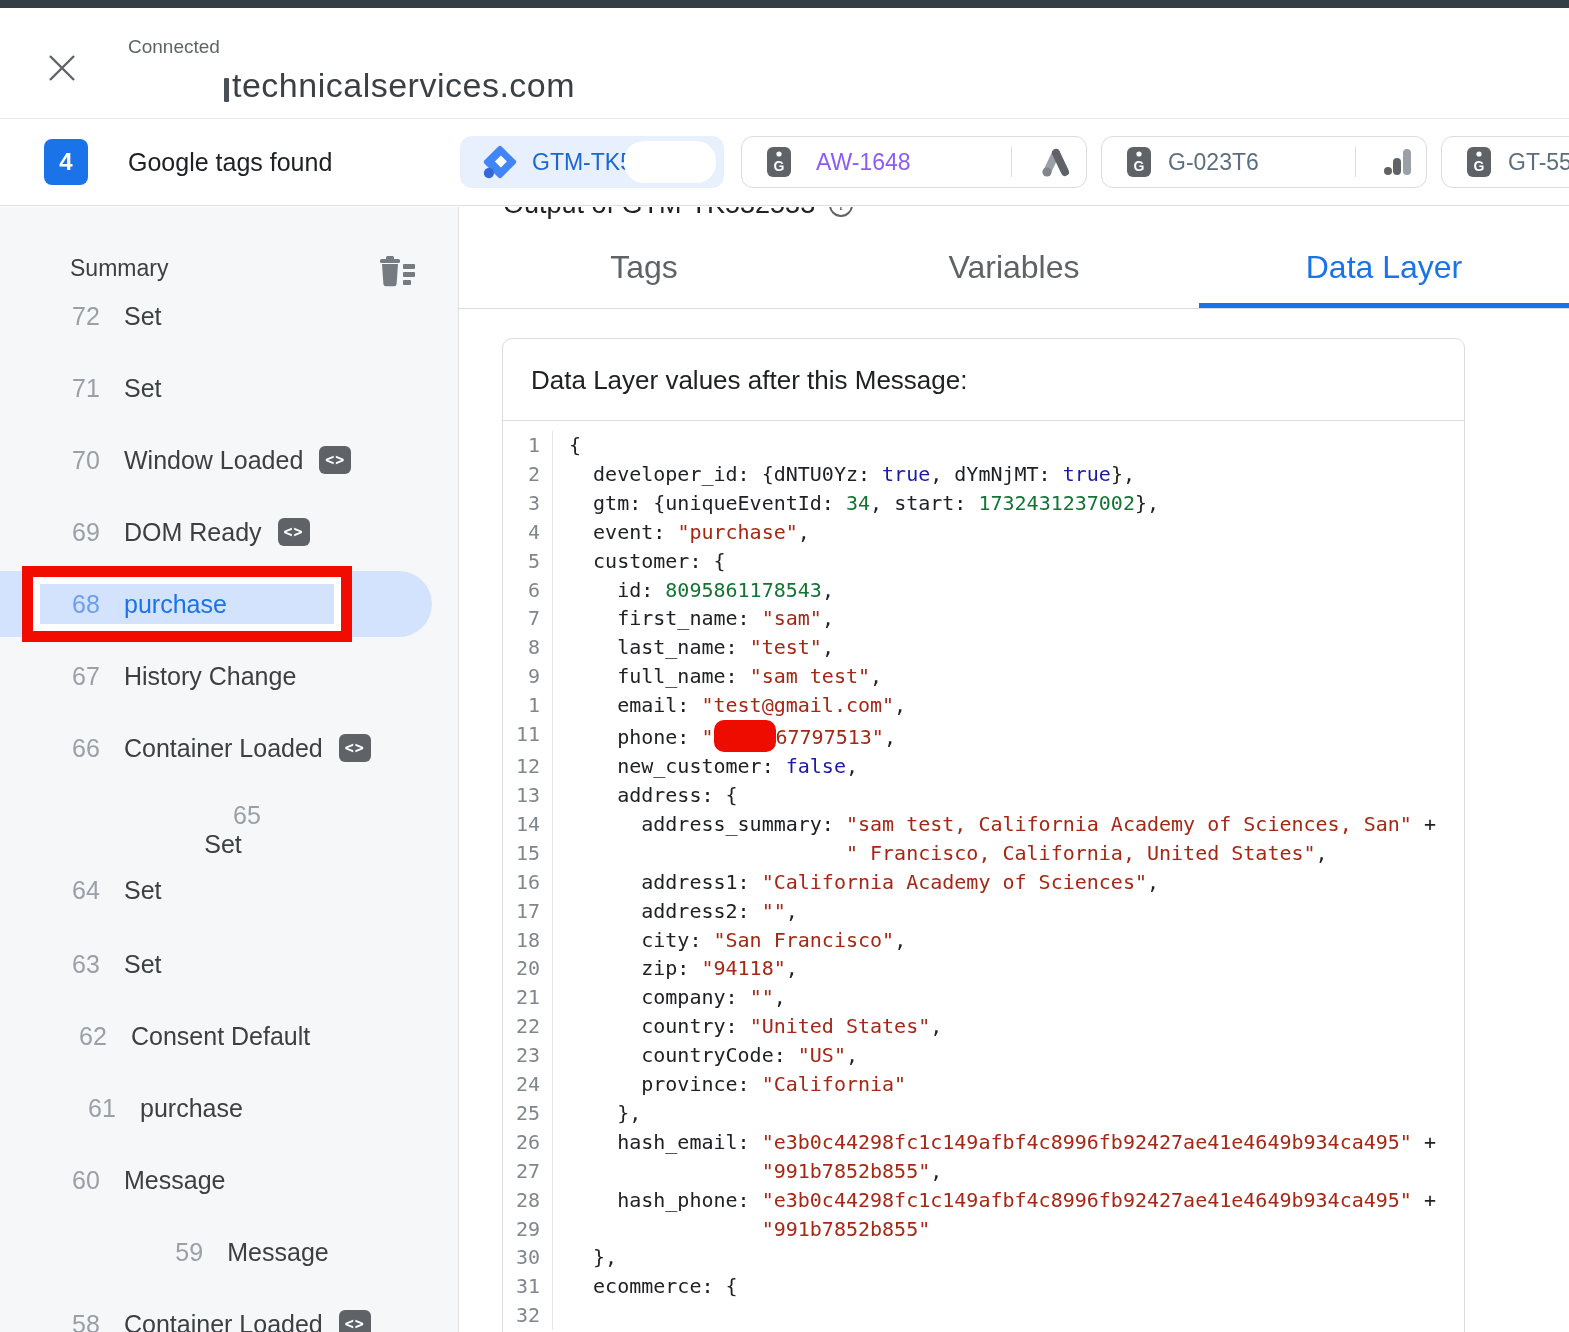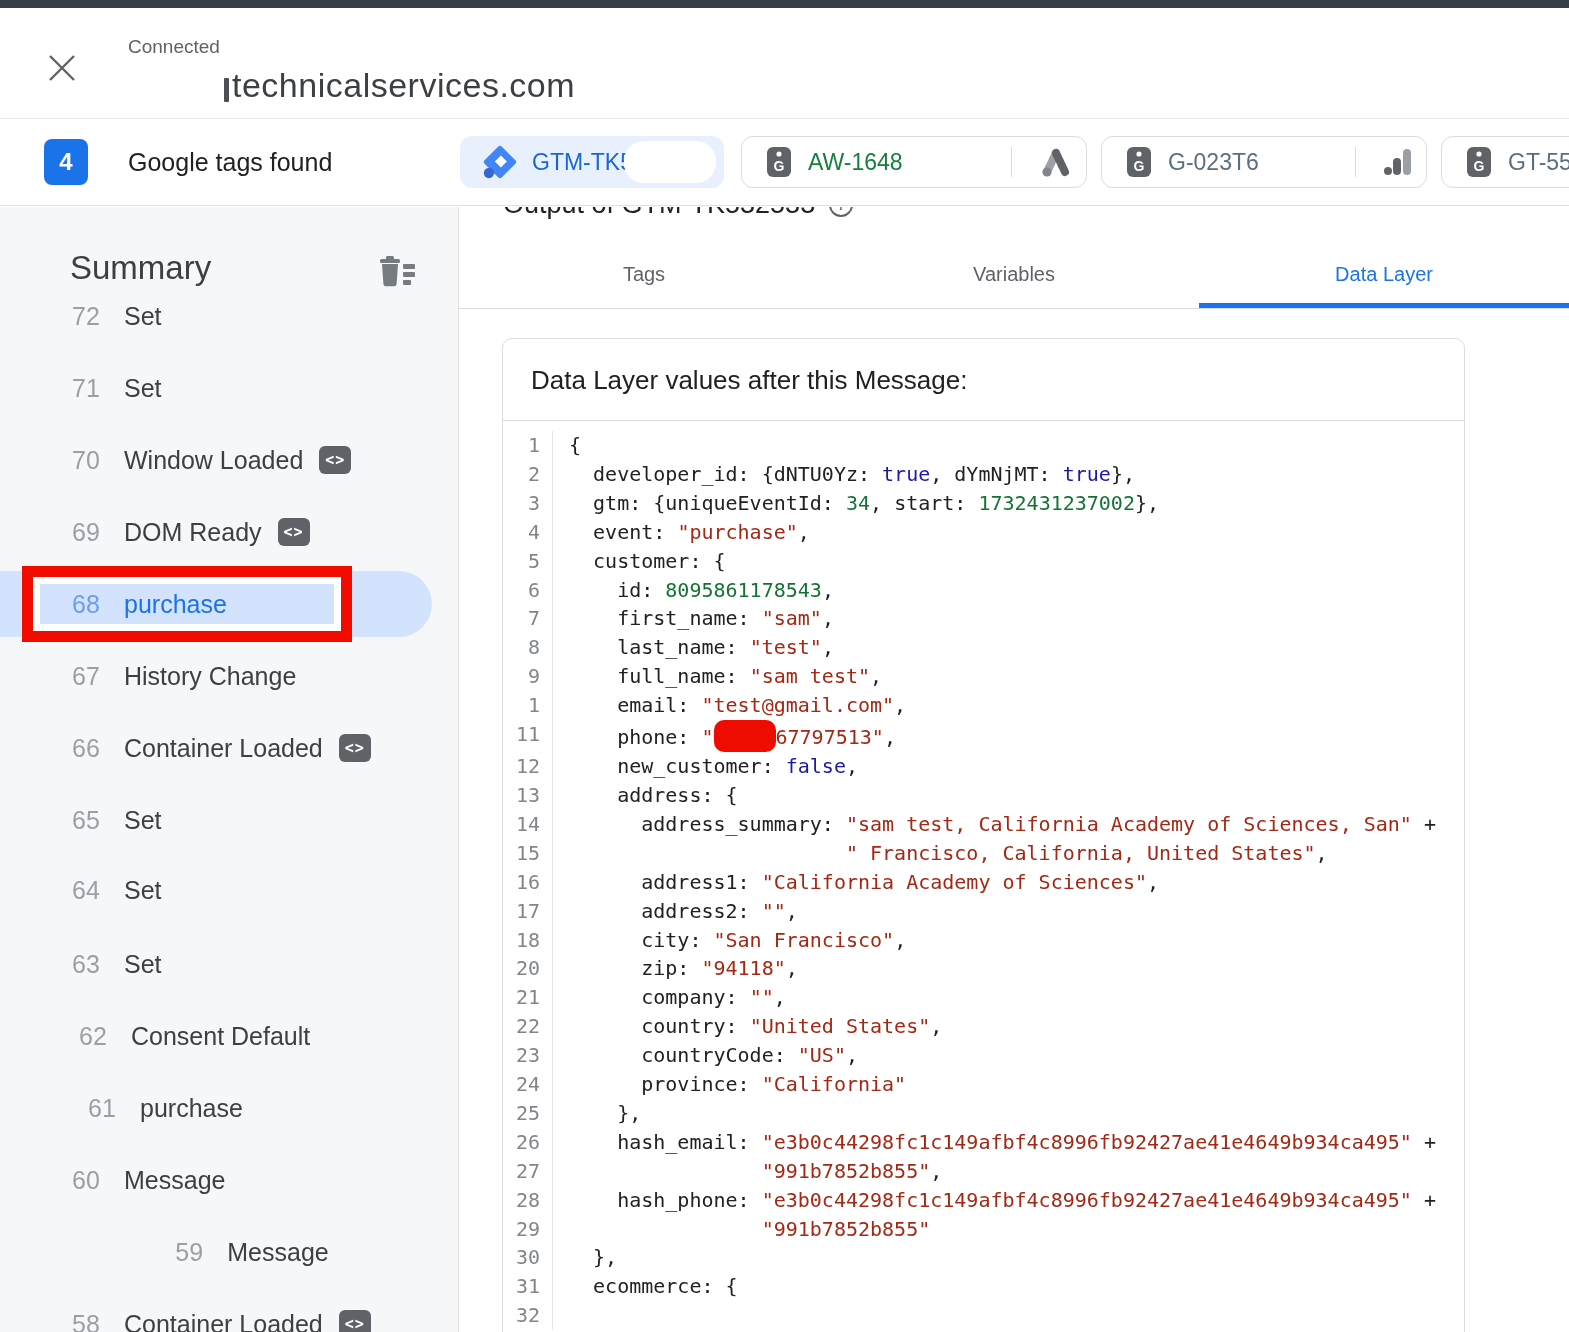--- a/index.html
+++ b/index.html
@@ -36,37 +36,37 @@
   #chip-gtm{left:460px;width:264px;padding-left:22px;gap:14px;}
   #chip-aw{left:741px;width:346px;padding:0 12px 0 22px;gap:14px;}
   #chip-ga{left:1101px;width:326px;padding:0 12px 0 22px;gap:14px;}
   #chip-gt{left:1441px;width:200px;padding-left:22px;gap:14px;}
   .chip .grow{flex:1;}
   
   .content{position:absolute;left:0;top:207px;width:1569px;height:1125px;display:flex;}
   
   .sidebar{position:relative;width:459px;height:100%;background:var(--sidebar-bg);border-right:1px solid #e0e0e0;overflow:hidden;}
   .side-head{position:absolute;left:0;top:0;width:100%;height:99px;}
-  .side-title{position:absolute;left:70px;top:42px;font-size:33px;font-weight:500;color:#3c4043;}
+  .side-title{position:absolute;left:70px;top:48px;font-size:23px;font-weight:500;color:#3c4043;}
   .trash-btn{position:absolute;left:374px;top:44px;width:44px;height:40px;border:none;background:transparent;cursor:pointer;}
   .event-list{position:absolute;left:0;top:99px;width:100%;height:1026px;overflow:hidden;}
   .side-item{position:absolute;left:0;width:432px;height:66px;display:flex;align-items:center;cursor:pointer;}
   .side-item .num{width:38px;margin-left:72px;font-size:25px;color:#9aa0a6;}
   .side-item .lbl{margin-left:14px;font-size:25px;color:#3c4043;}
   .side-item.selected{background:var(--sel-bg);border-radius:0 33px 33px 0;}
   .side-item.selected .num{color:var(--sel-num);}
   .side-item.selected .lbl{color:var(--accent);}
   .code-badge{margin-left:16px;width:32px;height:28px;background:#5f6368;border-radius:6px;color:#fff;display:inline-flex;align-items:center;justify-content:center;font-family:"DejaVu Sans Mono",monospace;font-size:15px;font-weight:bold;letter-spacing:1px;}
   .annotation-box{position:absolute;left:22px;width:330px;height:76px;border:11px solid var(--red);box-shadow:inset 0 0 0 7px #fff;pointer-events:none;z-index:5;}
   
   .main{position:relative;flex:1;height:100%;background:#fff;overflow:hidden;}
   .panel-title{position:absolute;left:44px;top:-18px;font-size:27px;font-weight:500;color:var(--txt1);display:flex;align-items:center;gap:14px;white-space:nowrap;}
   .info-icon{width:24px;height:24px;border:2px solid var(--txt2);border-radius:50%;color:var(--txt2);font-size:16px;display:inline-flex;align-items:center;justify-content:center;font-style:italic;font-family:"Liberation Serif",serif;}
   .tabs{position:absolute;left:0;top:0;width:100%;height:102px;border-bottom:1px solid var(--border);display:flex;}
-  .tab{position:relative;flex:1;display:flex;align-items:flex-end;justify-content:center;padding-bottom:22px;font-size:20px;color:var(--txt2);cursor:pointer;}
+  .tab{position:relative;flex:1;display:flex;align-items:flex-end;justify-content:center;padding-bottom:22px;font-size:32px;color:var(--txt2);cursor:pointer;}
   .tab.active{color:var(--accent);font-weight:500;}
   .tab.active::after{content:"";position:absolute;left:0;right:0;bottom:0;height:5px;background:var(--accent);}
   
   .card{position:absolute;left:43px;top:131px;width:963px;height:1400px;border:1px solid var(--border);border-radius:10px;background:#fff;}
   .card-head{padding:26px 28px 24px;font-size:26px;color:var(--txt1);border-bottom:1px solid var(--border);}
   .code-wrap{padding-top:10px;}
   .code-line{display:flex;line-height:28.9px;}
   .code-line .ln{width:50px;flex:none;text-align:right;padding-right:12px;border-right:1px solid var(--gutter-border);color:var(--txt3);font-family:"DejaVu Sans Mono",monospace;font-size:20px;}
   .code-line pre{margin:0;padding-left:16px;font-family:"DejaVu Sans Mono",monospace;font-size:20px;white-space:pre;color:var(--txt1);}
   .tk-s{color:var(--code-str);}
@@ -109,21 +109,21 @@
   </div>
 
   <div class="chip" id="chip-aw">
     <span class="ico">
       <svg width="30" height="34" viewBox="0 0 30 34">
         <rect x="3" y="2" width="24" height="30" rx="6" fill="#5f6368"></rect>
         <circle cx="15" cy="9" r="2.6" fill="#fff"></circle>
         <text x="15" y="26" text-anchor="middle" font-size="14" font-weight="bold" fill="#fff" font-family="Liberation Sans, sans-serif">G</text>
       </svg>
     </span>
-    <span class="chip-label" style="color:#15803d;">AW-1648</span>
+    <span class="chip-label" style="color:#8b5cf6;margin-left:8px;">AW-1648</span>
     <span class="grow"></span>
     <span class="vsep"></span>
     <span class="ico" style="margin-left:10px;">
       <svg width="38" height="34" viewBox="0 0 38 34">
         <line x1="11" y1="27" x2="20" y2="8" stroke="#9aa0a6" stroke-width="8" stroke-linecap="round"></line>
         <line x1="20" y1="8" x2="29" y2="27" stroke="#5f6368" stroke-width="8" stroke-linecap="round"></line>
         <circle cx="11" cy="27" r="4.6" fill="#80868b"></circle>
       </svg>
     </span>
   </div>
@@ -201,21 +201,21 @@
         <div class="annotation-box" style="top: 260px;"></div>
         <div class="side-item" style="top: 337px;">
           <span class="num">67</span>
           <span class="lbl">History Change</span>
         </div>
         <div class="side-item" style="top: 409px;">
           <span class="num">66</span>
           <span class="lbl">Container Loaded</span>
           <span class="code-badge">&lt;&gt;</span>
         </div>
-        <div class="side-item" style="top: 481px;">
+        <div class="side-item" style="top: 495px; flex-direction: column;">
           <span class="num">65</span>
           <span class="lbl">Set</span>
         </div>
         <div class="side-item" style="top: 551px;">
           <span class="num">64</span>
           <span class="lbl">Set</span>
         </div>
         <div class="side-item" style="top: 625px;">
           <span class="num">63</span>
           <span class="lbl">Set</span>

